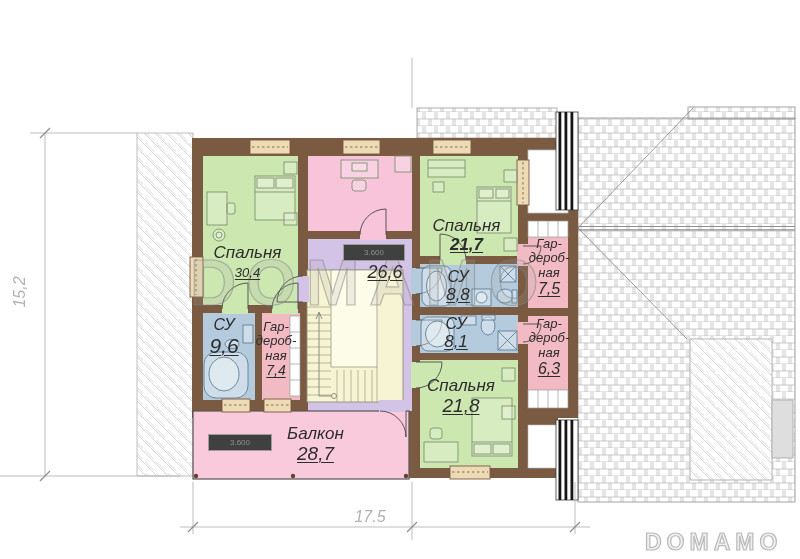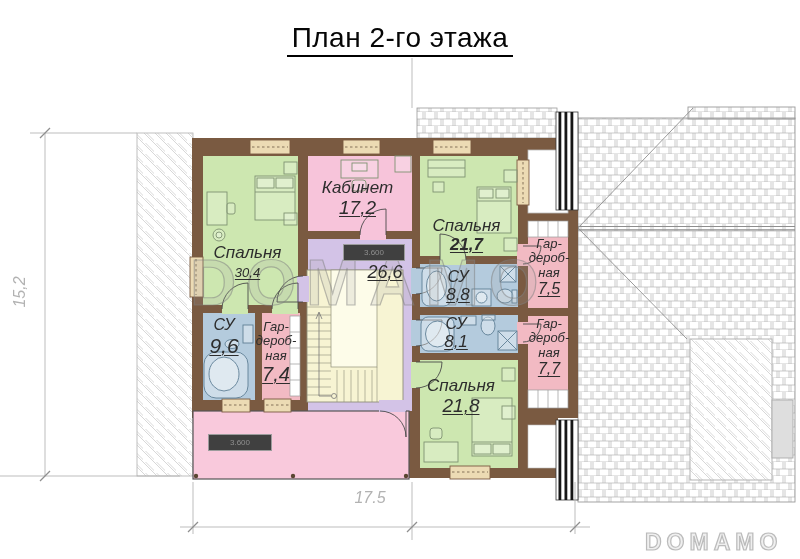--- a/index.html
+++ b/index.html
@@ -208,29 +208,23 @@
 
     <g stroke="#b5b5b5" stroke-width="0.9" fill="none">
       <path d="M180 527H590 M193 482V534 M412 482V540 M575 482V534 M412 58V108"></path>
       <path d="M45 133V476 M30 133H137 M0 476H180"></path>
       <path d="M188 532L198 522 M407 532L417 522 M570 532L580 522 M40 138L50 128 M40 481L50 471" stroke="#8f8f8f" stroke-width="1.3"></path>
     </g>
   </svg>
 
   <div class="wm" style="left:190px;top:246px;width:410px;font-size:64px;letter-spacing:10px;">DOMAMO</div>
 
-  <div class="title-wrap">
-    <span class="title">План 2-го этажа</span>
-  </div>
 
   <div class="lbl" style="left:195px;top:244px;width:105px;font-size:17px;">
     <span class="nm">Спальня</span><span class="ar" style="font-size:13px;">30,4</span>
-  </div>
-  <div class="lbl" style="left:315px;top:179px;width:85px;font-size:17px;">
-    <span class="nm">Кабинет</span><span class="ar" style="font-size:19px;">17,2</span>
   </div>
   <div class="lbl" style="left:424px;top:217px;width:85px;font-size:17px;">
     <span class="nm">Спальня</span><span class="ar" style="font-size:17px;font-weight:bold;">21,7</span>
   </div>
   <div class="lbl" style="left:354px;top:244px;width:62px;font-size:17px;">
     <span class="nm">Холл</span><span class="ar" style="font-size:18px;">26,6</span>
   </div>
   <div class="lbl" style="left:430px;top:268px;width:56px;font-size:16px;">
     <span class="nm">СУ</span><span class="ar" style="font-size:17px;">8,8</span>
   </div>
@@ -238,35 +232,38 @@
     <span class="nm">Гар-
 дероб-
 ная</span><span class="ar" style="font-size:16px;">7,5</span>
   </div>
   <div class="lbl" style="left:428px;top:315px;width:56px;font-size:16px;">
     <span class="nm">СУ</span><span class="ar" style="font-size:17px;">8,1</span>
   </div>
   <div class="lbl" style="left:527px;top:317px;width:44px;font-size:13px;">
     <span class="nm">Гар-
 дероб-
-ная</span><span class="ar" style="font-size:16px;">7,7</span>
+ная</span><span class="ar" style="font-size:16px;">6,3</span>
   </div>
   <div class="lbl" style="left:198px;top:316px;width:52px;font-size:16px;">
     <span class="nm">СУ</span><span class="ar" style="font-size:21px;">9,6</span>
   </div>
   <div class="lbl" style="left:253px;top:320px;width:46px;font-size:13px;">
     <span class="nm">Гар-
 дероб-
-ная</span><span class="ar" style="font-size:20px;">7,4</span>
+ная</span><span class="ar" style="font-size:14px;">7,4</span>
   </div>
   <div class="lbl" style="left:416px;top:377px;width:90px;font-size:17px;">
     <span class="nm">Спальня</span><span class="ar" style="font-size:19px;">21,8</span>
   </div>
+  <div class="lbl" style="left:278px;top:425px;width:75px;font-size:17px;">
+    <span class="nm">Балкон</span><span class="ar" style="font-size:19px;">28,7</span>
+  </div>
 
   <div class="elev" style="left:343px;top:244px;width:60px;height:15px;">3.600</div>
   <div class="elev" style="left:208px;top:434px;width:62px;height:15px;">3.600</div>
 
-  <div class="dim" style="left:335px;top:489px;width:70px;">17.5</div>
+  <div class="dim" style="left:335px;top:508px;width:70px;">17.5</div>
   <div class="dim" style="left:-2px;top:283px;width:44px;transform:rotate(-90deg);">15,2</div>
 
   <div class="wm" style="left:645px;top:529px;width:150px;font-size:23px;letter-spacing:5px;">DOMAMO</div>
 
 </div>
 
 </body></html>

